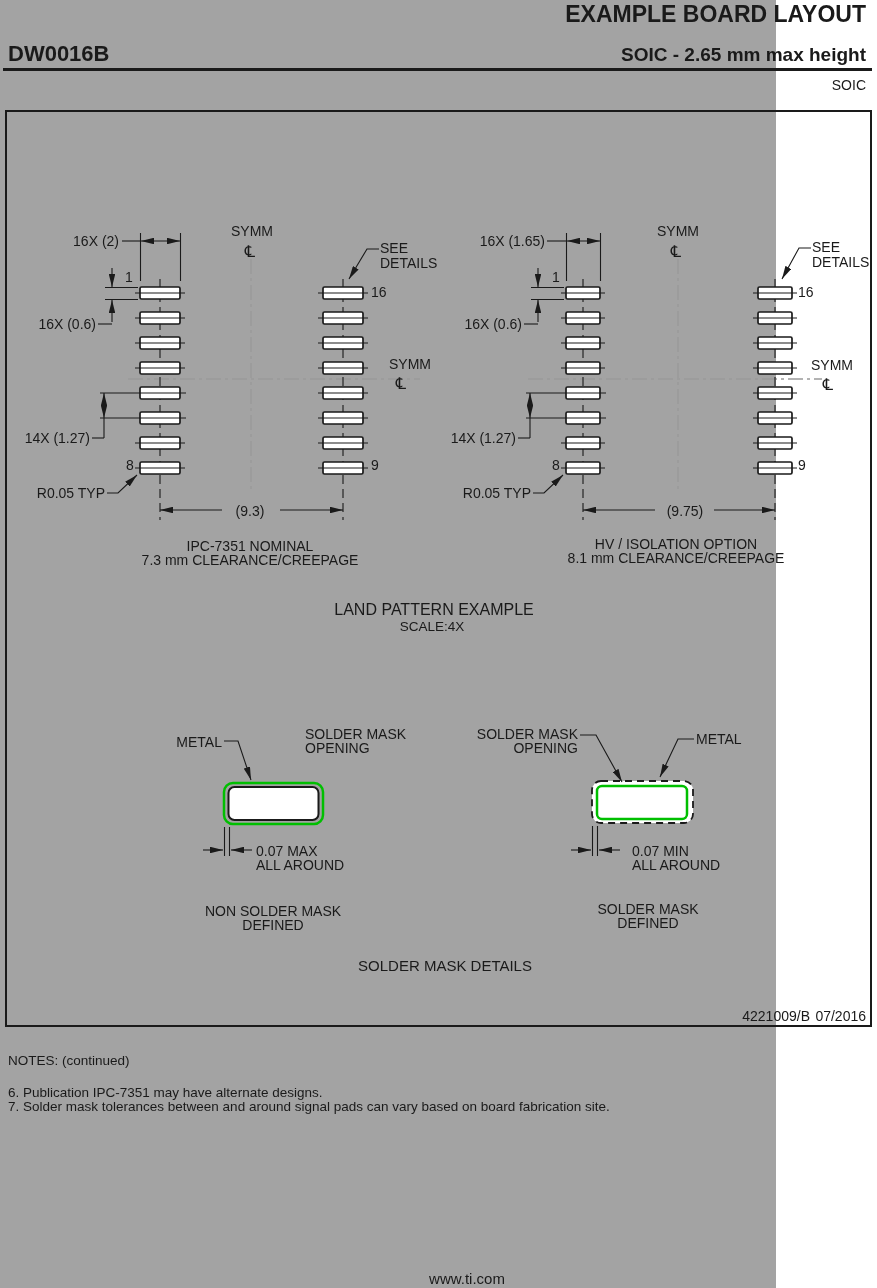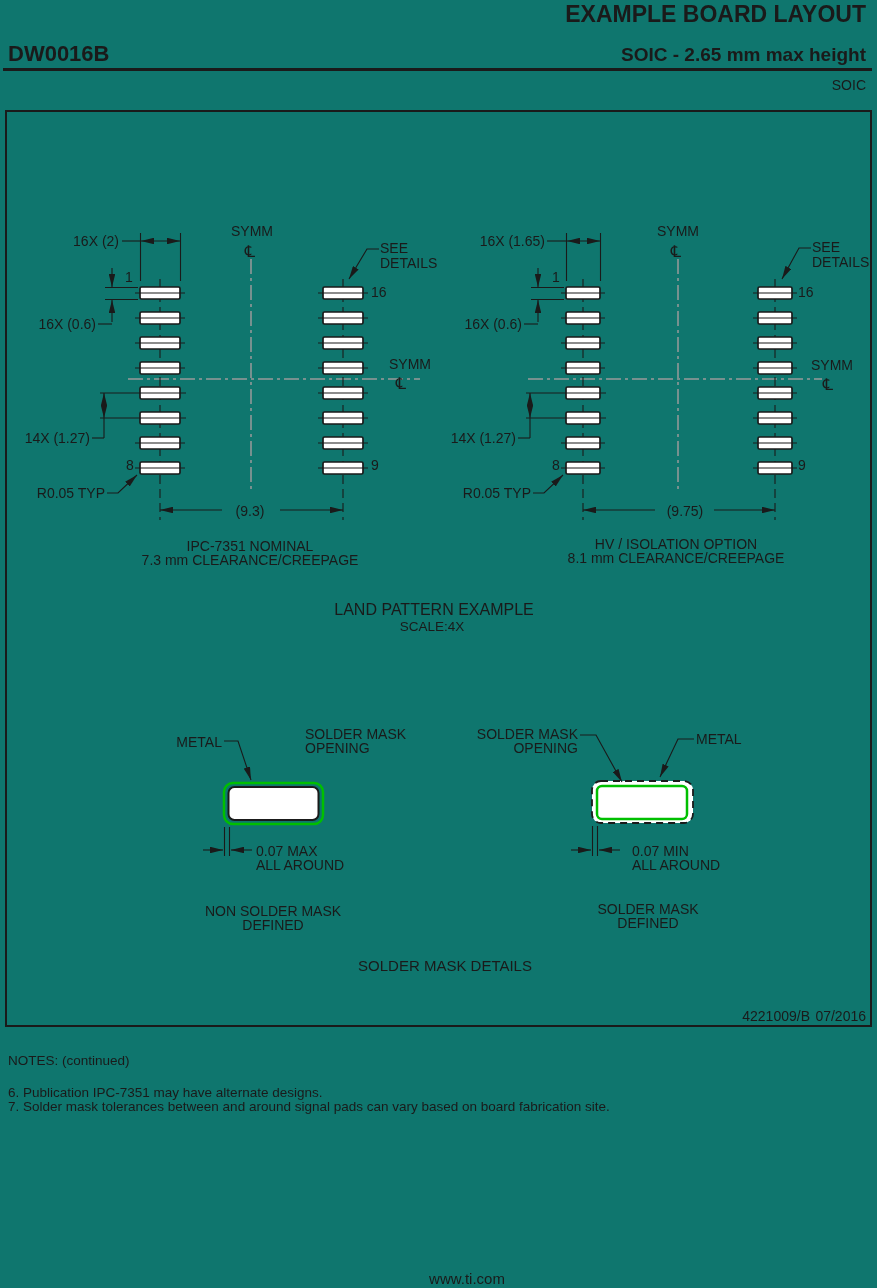--- a/index.html
+++ b/index.html
@@ -1,16 +1,16 @@
 <!DOCTYPE html>
 <html><head>
 <meta charset="utf-8">
 <style>
   html,body{margin:0;padding:0;background:#fff;}
-  #page{position:relative;width:877px;height:1288px;background:#0f766e;
+  #page{position:relative;width:776px;height:1288px;background:#a3a3a3;
         font-family:"Liberation Sans","DejaVu Sans",sans-serif;}
   svg text{fill:#1a1a1a;font-family:"Liberation Sans","DejaVu Sans",sans-serif;}
   .tb{font-weight:bold;}
   .t24{font-size:23px;} .t22{font-size:22px;} .t19{font-size:19px;}
   .t16{font-size:16px;} .t15{font-size:15px;} .t14{font-size:14px;}
   .t13{font-size:13.5px;}
   .cl{font-family:"DejaVu Sans",sans-serif;font-size:16px;}
   .end{text-anchor:end;} .mid{text-anchor:middle;}
   .pad{fill:#fff;stroke:#1a1a1a;stroke-width:1.7;}
   .thin{stroke:#1a1a1a;stroke-width:1.1;fill:none;}

